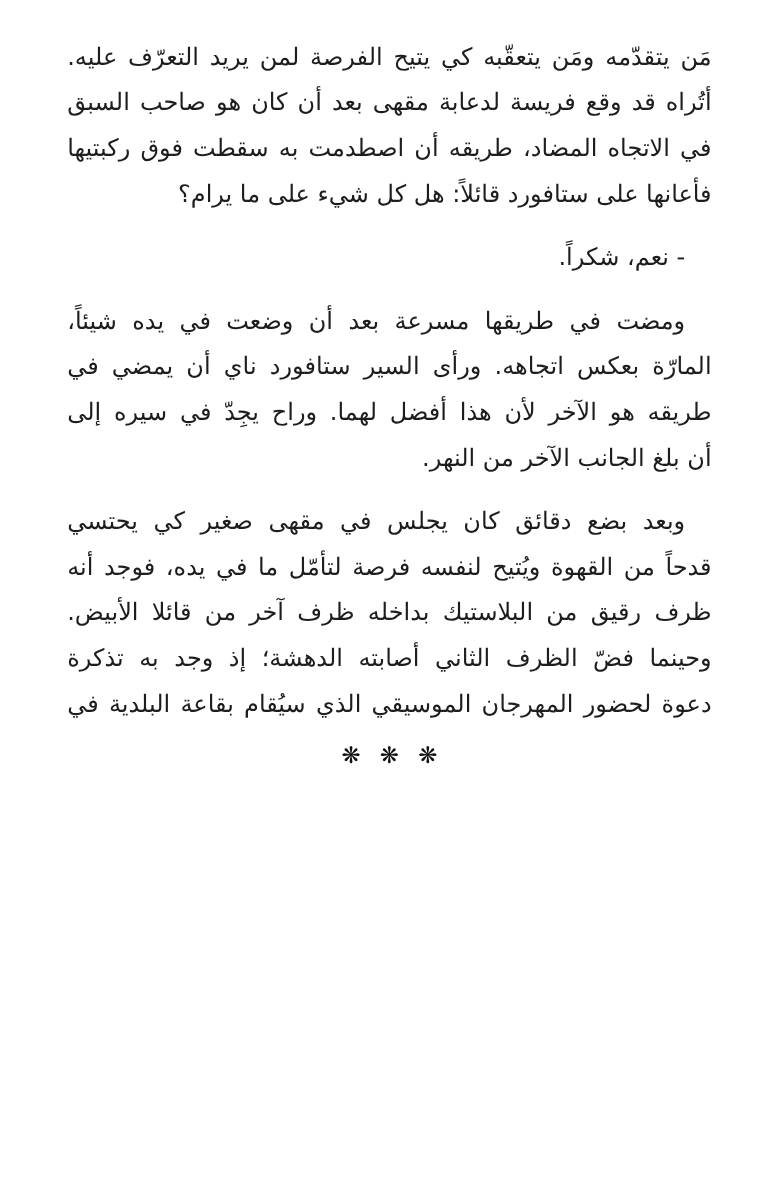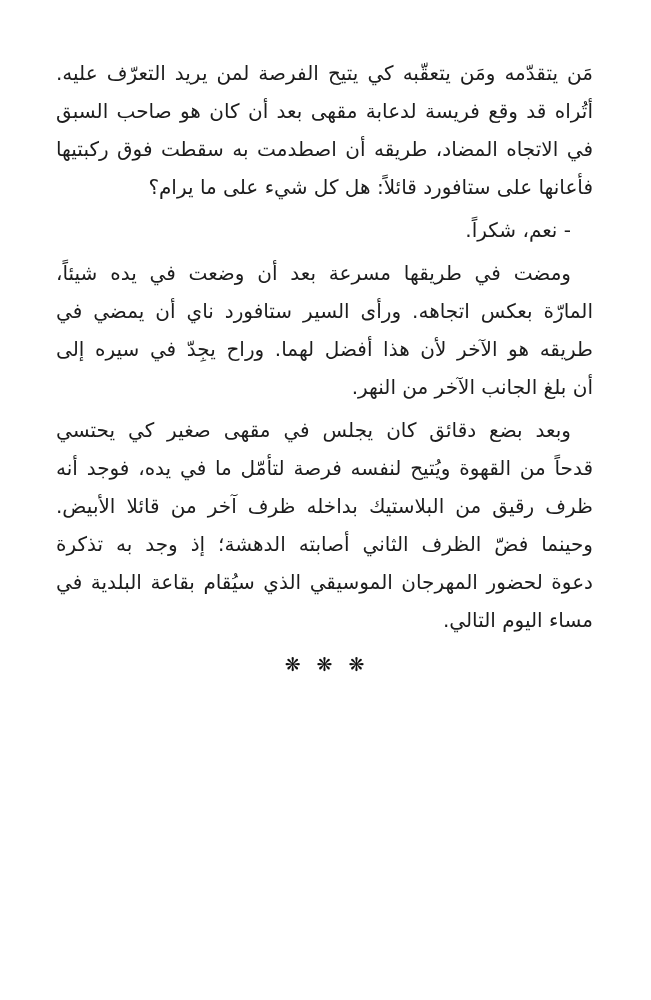--- a/index.html
+++ b/index.html
@@ -11,26 +11,26 @@
     position: relative;
     width: 651px;
     height: 1000px;
     background: #ffffff;
     overflow: hidden;
     direction: rtl;
     font-family: "DejaVu Sans", sans-serif;
     color: #1d1d1d;
   }
   .text-block {
-    padding: 54px 58px 0 56px;
+    padding: 28px 58px 0 56px;
     font-size: 20px;
     line-height: 38px;
   }
   .para { margin: 0; }
-  .para + .para { margin-top: 5px; }
+  .para + .para { margin-top: 15px; }
   .line {
     text-align: justify;
     text-align-last: justify;
     height: 38px;
     white-space: nowrap;
     letter-spacing: 0px;
   }
   .line.indent { padding-right: 22px; }
   .line.para-end { text-align-last: right; }
   .section-break {
@@ -67,21 +67,20 @@
       <div class="line">طريقه هو الآخر لأن هذا أفضل لهما. وراح يجِدّ في سيره إلى</div>
       <div class="line para-end">أن بلغ الجانب الآخر من النهر.</div>
     </div>
 
     <div class="para">
       <div class="line indent">وبعد بضع دقائق كان يجلس في مقهى صغير كي يحتسي</div>
       <div class="line">قدحاً من القهوة ويُتيح لنفسه فرصة لتأمّل ما في يده، فوجد أنه</div>
       <div class="line">ظرف رقيق من البلاستيك بداخله ظرف آخر من قائلا الأبيض.</div>
       <div class="line">وحينما فضّ الظرف الثاني أصابته الدهشة؛ إذ وجد به تذكرة</div>
       <div class="line">دعوة لحضور المهرجان الموسيقي الذي سيُقام بقاعة البلدية في</div>
-      <div class="line para-end">مساء اليوم التالي.</div>
     </div>
 
     <div class="section-break">
       <span>❋</span>
       <span>❋</span>
       <span>❋</span>
     </div>
 
   </div>
 </div>

